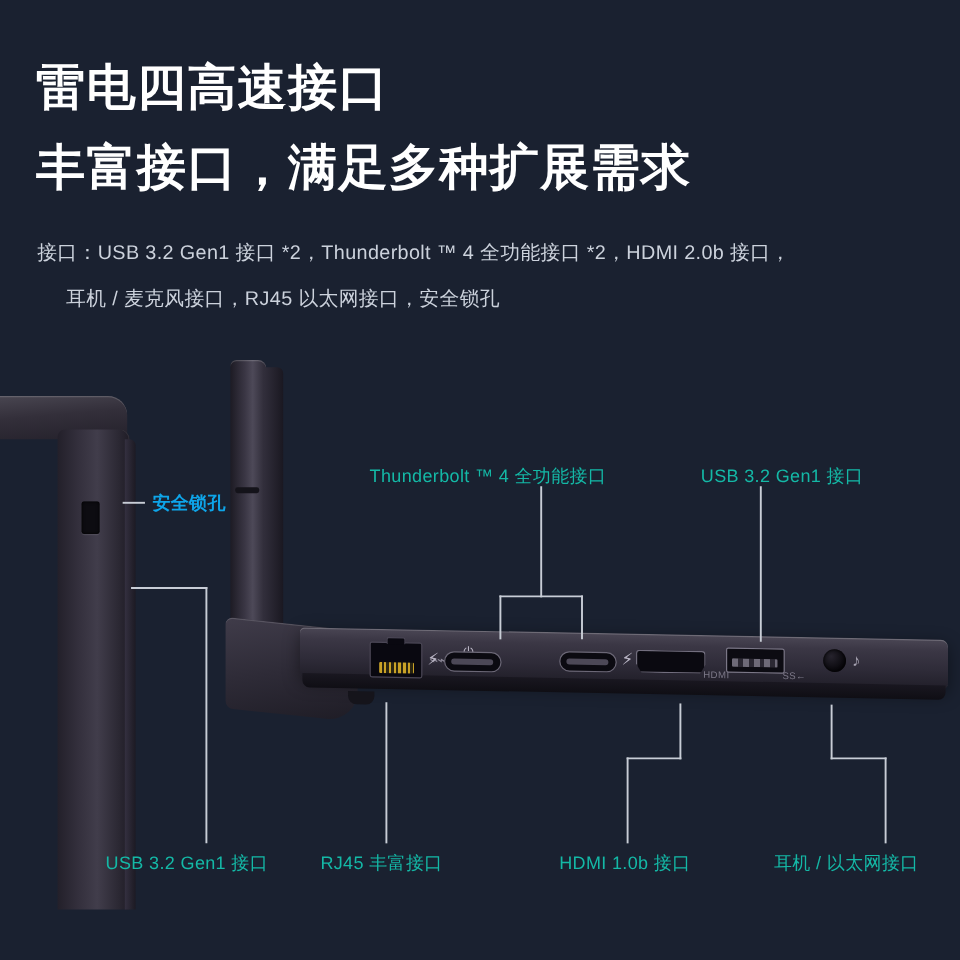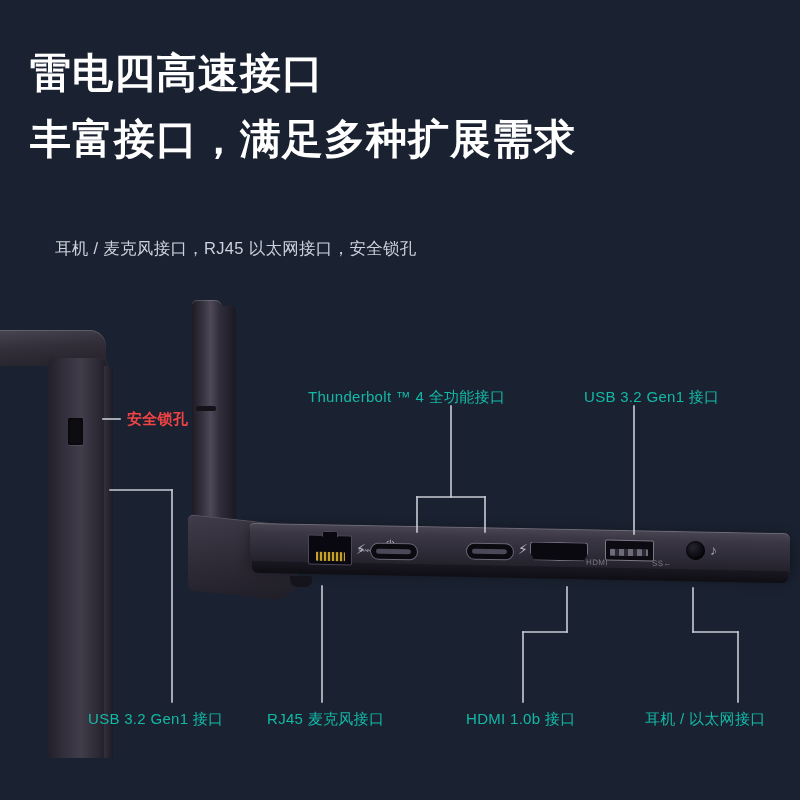--- a/index.html
+++ b/index.html
@@ -25,21 +25,21 @@
     white-space:nowrap;letter-spacing:.3px;
   }
   #spec-line-1{top:200px;}
   #spec-line-2{top:238px;margin-left:24px;}
 
   
   .callout{
     position:absolute;color:#14b8a6;font-size:15px;white-space:nowrap;
     letter-spacing:.3px;
   }
-  .callout.bold{font-weight:bold;color:#ef4444;}
+  .callout.bold{font-weight:bold;color:#0ea5e9;}
 
   #lbl-lock{left:127px;top:410px;}
   #lbl-tb{left:308px;top:388px;}
   #lbl-usb-top{left:584px;top:388px;}
   #lbl-usb-bottom{left:88px;top:710px;}
   #lbl-rj45{left:267px;top:710px;}
   #lbl-hdmi{left:466px;top:710px;}
   #lbl-audio{left:645px;top:710px;}
 
   
@@ -198,20 +198,21 @@
   }
 </style>
 </head>
 <body>
 
 <div id="stage">
 
   <div class="headline" id="title-line-2">丰富接口，满足多种扩展需求</div>
   <div class="headline" id="title-line-1">雷电四高速接口</div>
 
+  <div class="subtext" id="spec-line-1">接口：USB 3.2 Gen1 接口 *2，Thunderbolt ™ 4 全功能接口 *2，HDMI 2.0b 接口，</div>
   <div class="subtext" id="spec-line-2">耳机 / 麦克风接口，RJ45 以太网接口，安全锁孔</div>
 
   <div class="part" id="left-laptop">
     <div id="left-lid-top"></div>
     <div id="left-body"></div>
     <div id="left-body-edge"></div>
     <div id="lock-slot"></div>
 
   </div>
 
@@ -274,17 +275,17 @@
       <line x1="693" y1="588" x2="693" y2="632"></line>
       <line x1="693" y1="632" x2="738" y2="632"></line>
       <line x1="738" y1="632" x2="738" y2="702"></line>
     </g>
   </svg>
 
   <div class="callout bold" id="lbl-lock">安全锁孔</div>
   <div class="callout" id="lbl-tb">Thunderbolt ™ 4 全功能接口</div>
   <div class="callout" id="lbl-usb-top">USB 3.2 Gen1 接口</div>
   <div class="callout" id="lbl-usb-bottom">USB 3.2 Gen1 接口</div>
-  <div class="callout" id="lbl-rj45">RJ45 麦克风接口</div>
+  <div class="callout" id="lbl-rj45">RJ45 丰富接口</div>
   <div class="callout" id="lbl-hdmi">HDMI 1.0b 接口</div>
   <div class="callout" id="lbl-audio">耳机 / 以太网接口</div>
 
 </div>
 
 </body></html>

